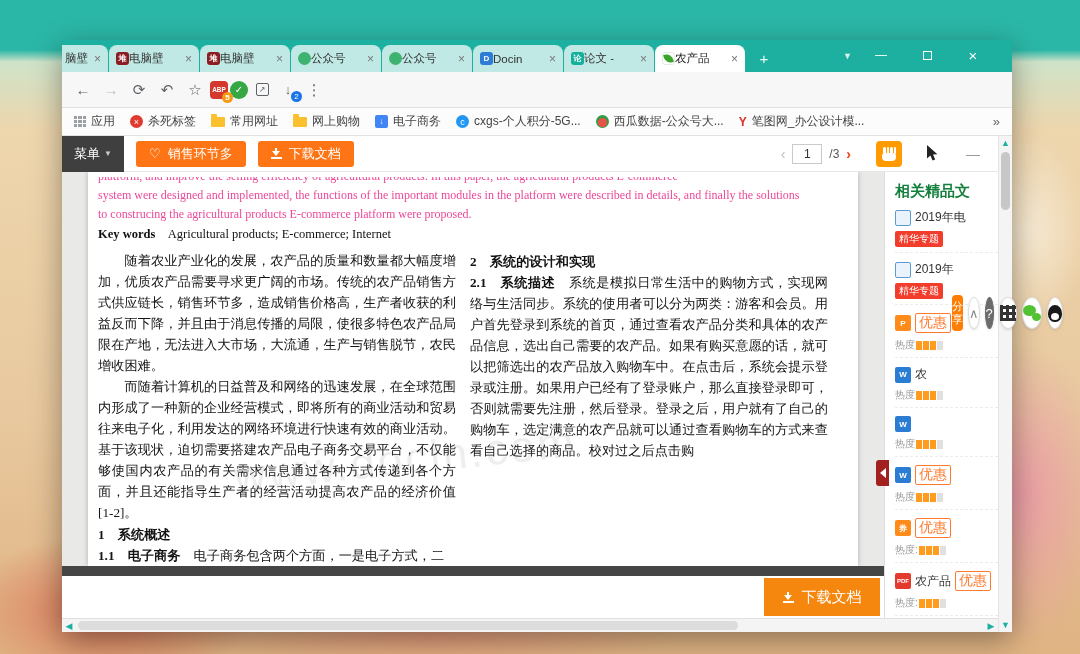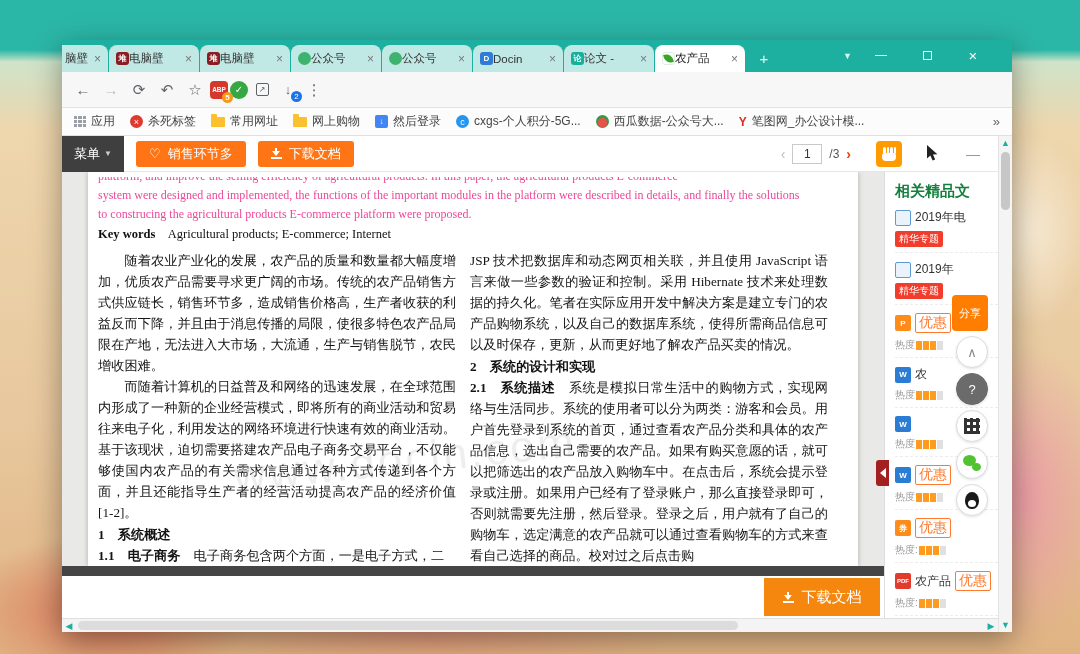--- a/index.html
+++ b/index.html
@@ -181,21 +181,21 @@
   .hbar.off { background:#e0e0e0; }
 
   .sb-arrow { position:absolute; left:814px; top:288px; width:13px; height:26px; background:#a32020;
               border-radius:3px 0 0 3px; display:flex; align-items:center; justify-content:center;
               z-index:4; }
   .sb-arrow .tri { width:0; height:0; border-top:5px solid transparent;
               border-bottom:5px solid transparent; border-right:6px solid #fff; }
 
   
   .float-icons { position:absolute; left:890px; top:123px; width:36px; display:flex;
-                 flex-direction:column; gap:5px; align-items:flex-end; z-index:5; }
+                 gap:5px; align-items:center; z-index:5; }
   .fi-share { width:36px; height:36px; background:#ff7d00; border-radius:4px; color:#fff;
               font-size:11px; line-height:13px; display:flex; align-items:center;
               justify-content:center; text-align:center; }
   .fi-circle { width:32px; height:32px; border-radius:50%; background:#fff;
                border:1px solid #ddd; color:#8a8a8a; font-size:13px; display:flex;
                align-items:center; justify-content:center; box-shadow:0 1px 3px rgba(0,0,0,.12); }
   .fi-help { background:#6b6b6b; color:#fff; border-color:#6b6b6b; }
   .qr-in { width:16px; height:16px;
            background:repeating-linear-gradient(0deg,#333 0 3px,transparent 3px 6px),
                       repeating-linear-gradient(90deg,#333 0 3px,transparent 3px 6px); }
@@ -332,21 +332,21 @@
     <div class="bm">
       <span class="ic-folder"></span>
       <span>常用网址</span>
     </div>
     <div class="bm">
       <span class="ic-folder"></span>
       <span>网上购物</span>
     </div>
     <div class="bm">
       <span class="ic-import">↓</span>
-      <span>然后登录</span>
+      <span>电子商务</span>
     </div>
     <div class="bm">
       <span class="ic-c">c</span>
       <span>cxgs-个人积分-5G...</span>
     </div>
     <div class="bm">
       <span class="ic-melon"></span>
       <span>西瓜数据-公众号大...</span>
     </div>
     <div class="bm">
@@ -411,21 +411,20 @@
             <b>Key words</b><span>　Agricultural products; E-commerce; Internet</span>
           </div>
           <div class="cols">
             <div class="col">
               <p class="ind">随着农业产业化的发展，农产品的质量和数量都大幅度增加，优质农产品需要寻求更广阔的市场。传统的农产品销售方式供应链长，销售环节多，造成销售价格高，生产者收获的利益反而下降，并且由于消息传播的局限，使很多特色农产品局限在产地，无法进入大市场，大流通，生产与销售脱节，农民增收困难。</p>
               <p class="ind">而随着计算机的日益普及和网络的迅速发展，在全球范围内形成了一种新的企业经营模式，即将所有的商业活动和贸易往来电子化，利用发达的网络环境进行快速有效的商业活动。基于该现状，迫切需要搭建农产品电子商务交易平台，不仅能够使国内农产品的有关需求信息通过各种方式传递到各个方面，并且还能指导生产者的经营活动提高农产品的经济价值[1-2]。</p>
               <p class="hd">1　系统概述</p>
               <p><b class="lbl">1.1　电子商务</b><span>　电子商务包含两个方面，一是电子方式，二</span></p>
             </div>
             <div class="col">
-              <p>JSP 技术把数据库和动态网页相关联，并且使用 JavaScript 语言来做一些参数的验证和控制。采用 Hibernate 技术来处理数据的持久化。笔者在实际应用开发中解决方案是建立专门的农产品购物系统，以及自己的数据库系统，使得所需商品信息可以及时保存，更新，从而更好地了解农产品买卖的情况。</p>
               <p class="hd">2　系统的设计和实现</p>
               <p><b class="lbl">2.1　系统描述</b><span>　系统是模拟日常生活中的购物方式，实现网络与生活同步。系统的使用者可以分为两类：游客和会员。用户首先登录到系统的首页，通过查看农产品分类和具体的农产品信息，选出自己需要的农产品。如果有购买意愿的话，就可以把筛选出的农产品放入购物车中。在点击后，系统会提示登录或注册。如果用户已经有了登录账户，那么直接登录即可，否则就需要先注册，然后登录。登录之后，用户就有了自己的购物车，选定满意的农产品就可以通过查看购物车的方式来查看自己选择的商品。校对过之后点击购</span></p>
             </div>
           </div>
           <div class="watermark">www.docin.com</div>
         </div>
         <div class="page-gap"></div>
         <div class="viewer-footer">
           <div class="big-dl">
             <span class="dl-ic">

